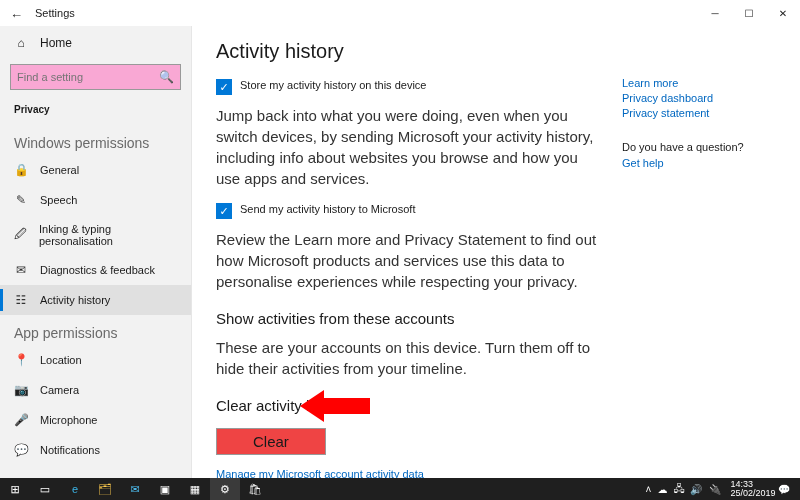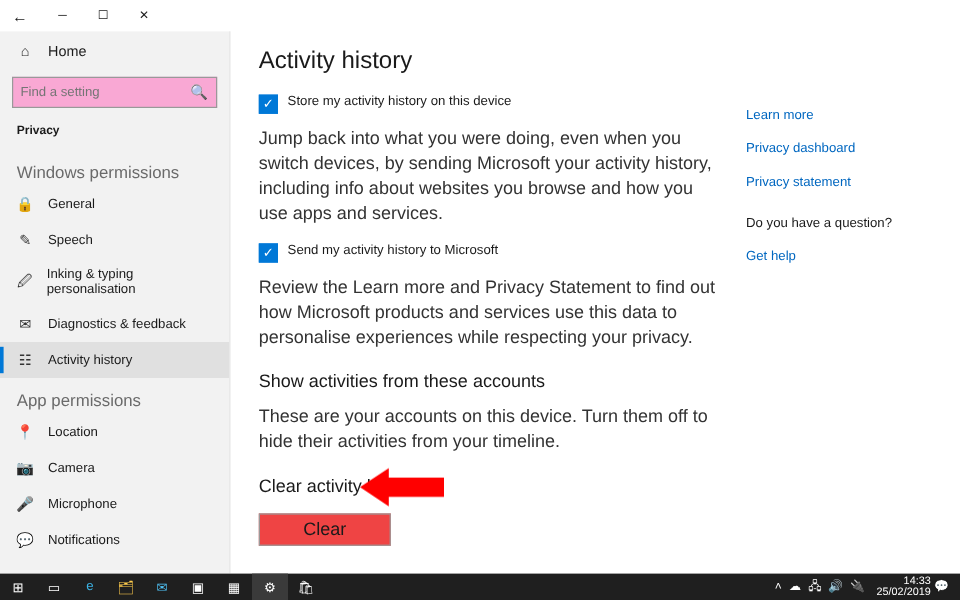--- a/index.html
+++ b/index.html
@@ -149,21 +149,21 @@
   padding: 4px 36px;
   border: 1px solid #999;
   background: #ef4444;
   font-size: 15px;
   margin: 4px 0 10px;
 }
 .link {
   color: #0067c0;
   font-size: 11px;
   display: block;
-  margin: 16px 0;
+  margin: 3px 0;
 }
 .side-help {
   width: 150px;
   padding: 48px 12px 0 0;
   font-size: 11px;
 }
 .side-help .q { margin-top: 22px; margin-bottom: 4px; }
 .arrow {
   position: absolute;
   left: 300px;
@@ -190,28 +190,29 @@
   font-size: 11px;
 }
 .taskbar .tb-item.active { background: #3a3a3a; }
 .tray {
   margin-left: auto;
   display: flex;
   align-items: center;
   padding-right: 6px;
 }
 .tray .t { margin: 0 3px; font-size: 10px; }
-.clock { text-align: right; line-height: 1; margin-left: 6px; font-size: 9px; }
+.clock { line-height: 1; margin-left: 6px; font-size: 9px; }
 </style>
 </head>
 <body>
 
 <div class="window">
   <div class="titlebar">
     <span class="back">←</span>
+    <span class="title">Settings</span>
     <div class="win-controls">
       <div>─</div>
       <div>☐</div>
       <div>✕</div>
     </div>
   </div>
 
   <div class="body">
     <div class="sidebar">
       <div class="home-row">

